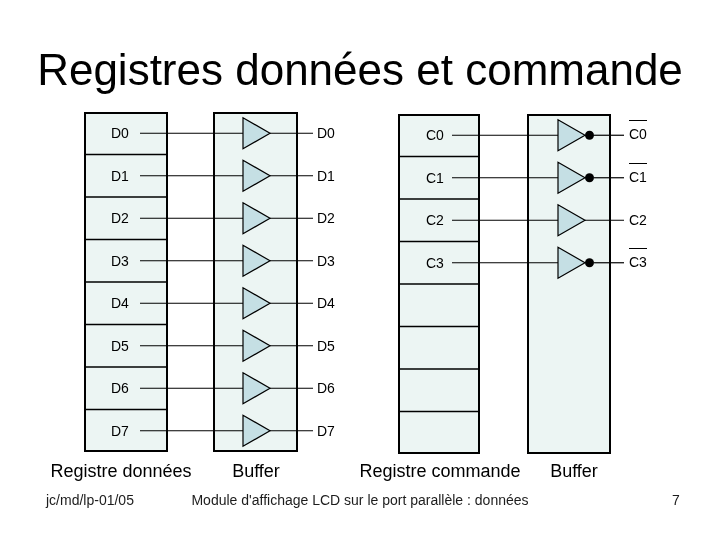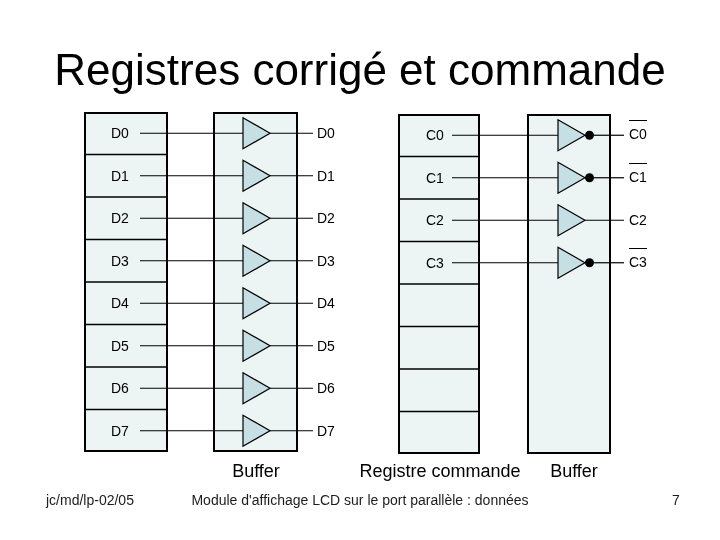--- a/index.html
+++ b/index.html
@@ -26,21 +26,21 @@
   .gl-1{left:121px;} .gl-2{left:256px;} .gl-3{left:440px;} .gl-4{left:574px;}
   .footer{position:absolute;top:492px;font-size:14px;line-height:16px;color:#1c1c1c;white-space:nowrap;}
   .footer-left{left:46px;}
   .footer-center{left:0;width:100%;text-align:center;}
   .footer-page{left:672px;}
 </style>
 </head>
 <body>
 
 <div class="slide" style="background: rgb(255, 255, 255);">
-  <div class="title">Registres corrigé et commande</div>
+  <div class="title">Registres données et commande</div>
 
   <div class="box reg-left" style="background: rgb(236, 245, 243);"></div>
   <div class="box buf-left" style="background: rgb(236, 245, 243);"></div>
   <div class="box reg-right" style="background: rgb(236, 245, 243);"></div>
   <div class="box buf-right" style="background: rgb(236, 245, 243);"></div>
 
   <svg id="diagram" width="720" height="540">
       <line x1="86" y1="154.5" x2="166" y2="154.5" stroke="#000000" stroke-width="1.4"></line>
       <line x1="86" y1="197" x2="166" y2="197" stroke="#000000" stroke-width="1.4"></line>
       <line x1="86" y1="239.5" x2="166" y2="239.5" stroke="#000000" stroke-width="1.4"></line>
@@ -115,20 +115,21 @@
       <div style="left: 426px; top: 124.25px;">C0</div>
       <div class="ovl" style="left: 629px; top: 120.25px;">C0</div>
       <div style="left: 426px; top: 166.75px;">C1</div>
       <div class="ovl" style="left: 629px; top: 162.75px;">C1</div>
       <div style="left: 426px; top: 209.25px;">C2</div>
       <div style="left: 629px; top: 209.25px;">C2</div>
       <div style="left: 426px; top: 251.75px;">C3</div>
       <div class="ovl" style="left: 629px; top: 247.75px;">C3</div>
     </div>
 
+  <div class="glabel gl-1">Registre données</div>
   <div class="glabel gl-2">Buffer</div>
   <div class="glabel gl-3">Registre commande</div>
   <div class="glabel gl-4">Buffer</div>
 
-  <div class="footer footer-left">jc/md/lp-02/05</div>
+  <div class="footer footer-left">jc/md/lp-01/05</div>
   <div class="footer footer-center">Module d'affichage LCD sur le port parallèle : données</div>
   <div class="footer footer-page">7</div>
 </div>
 
 </body></html>

